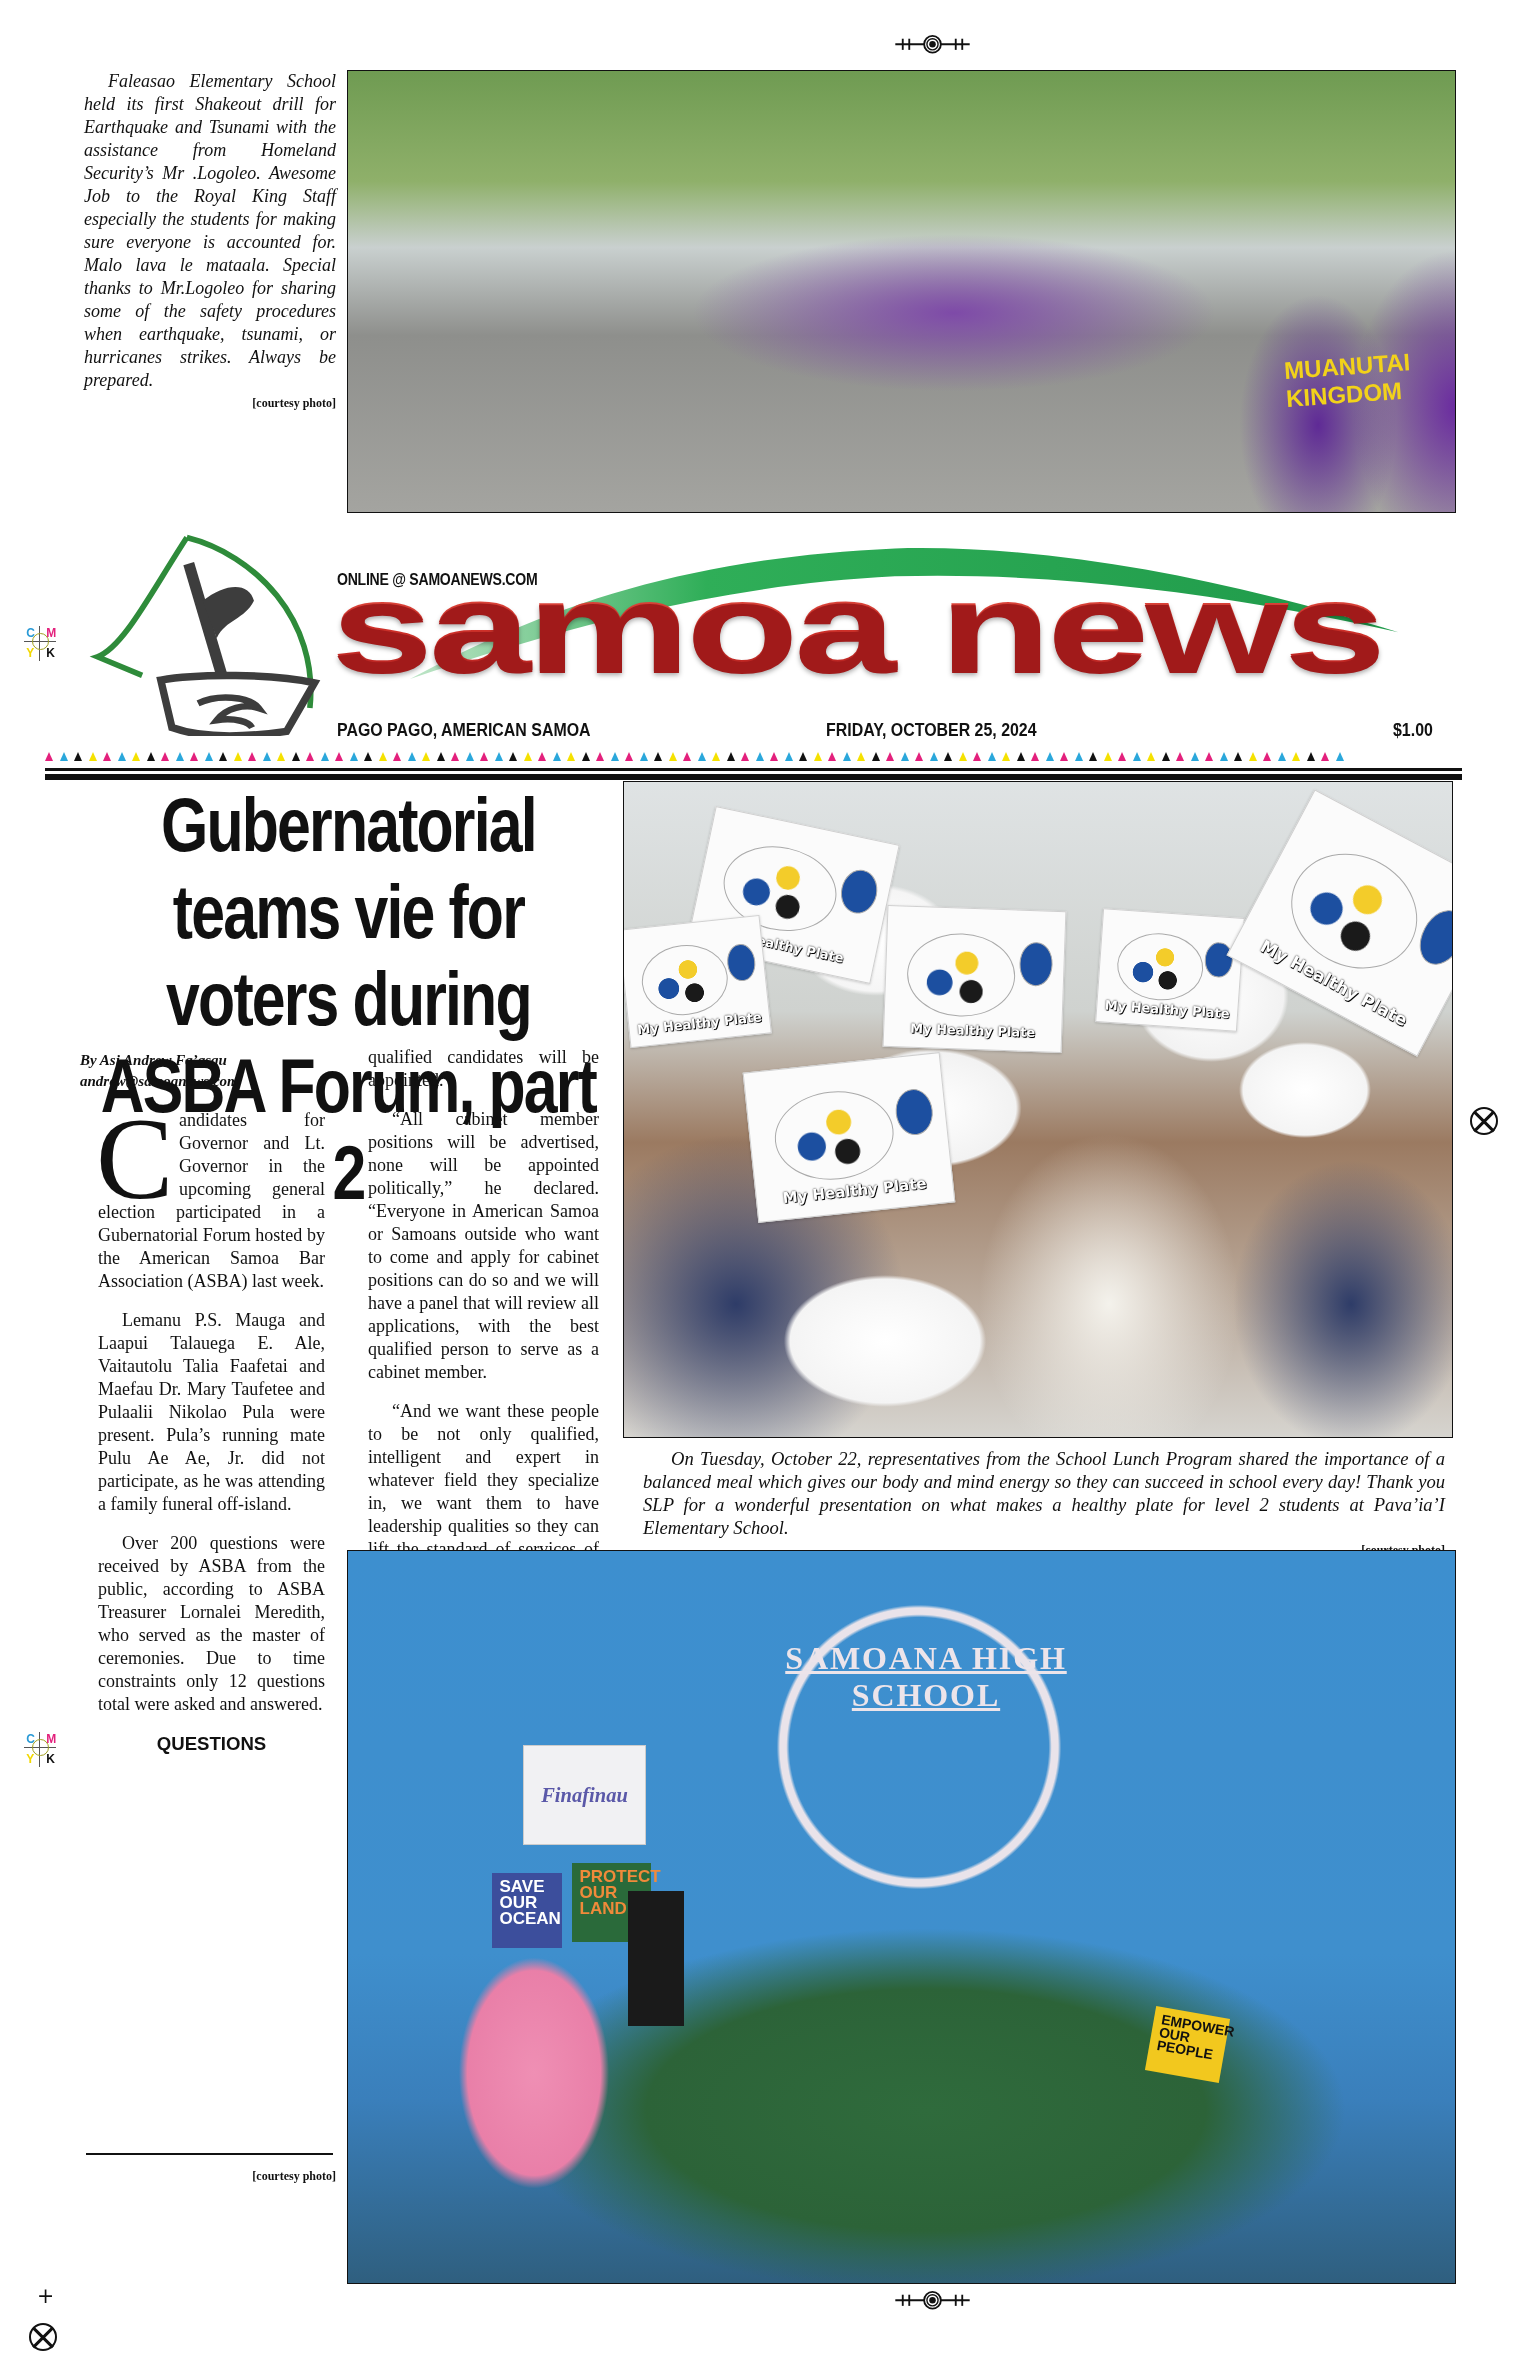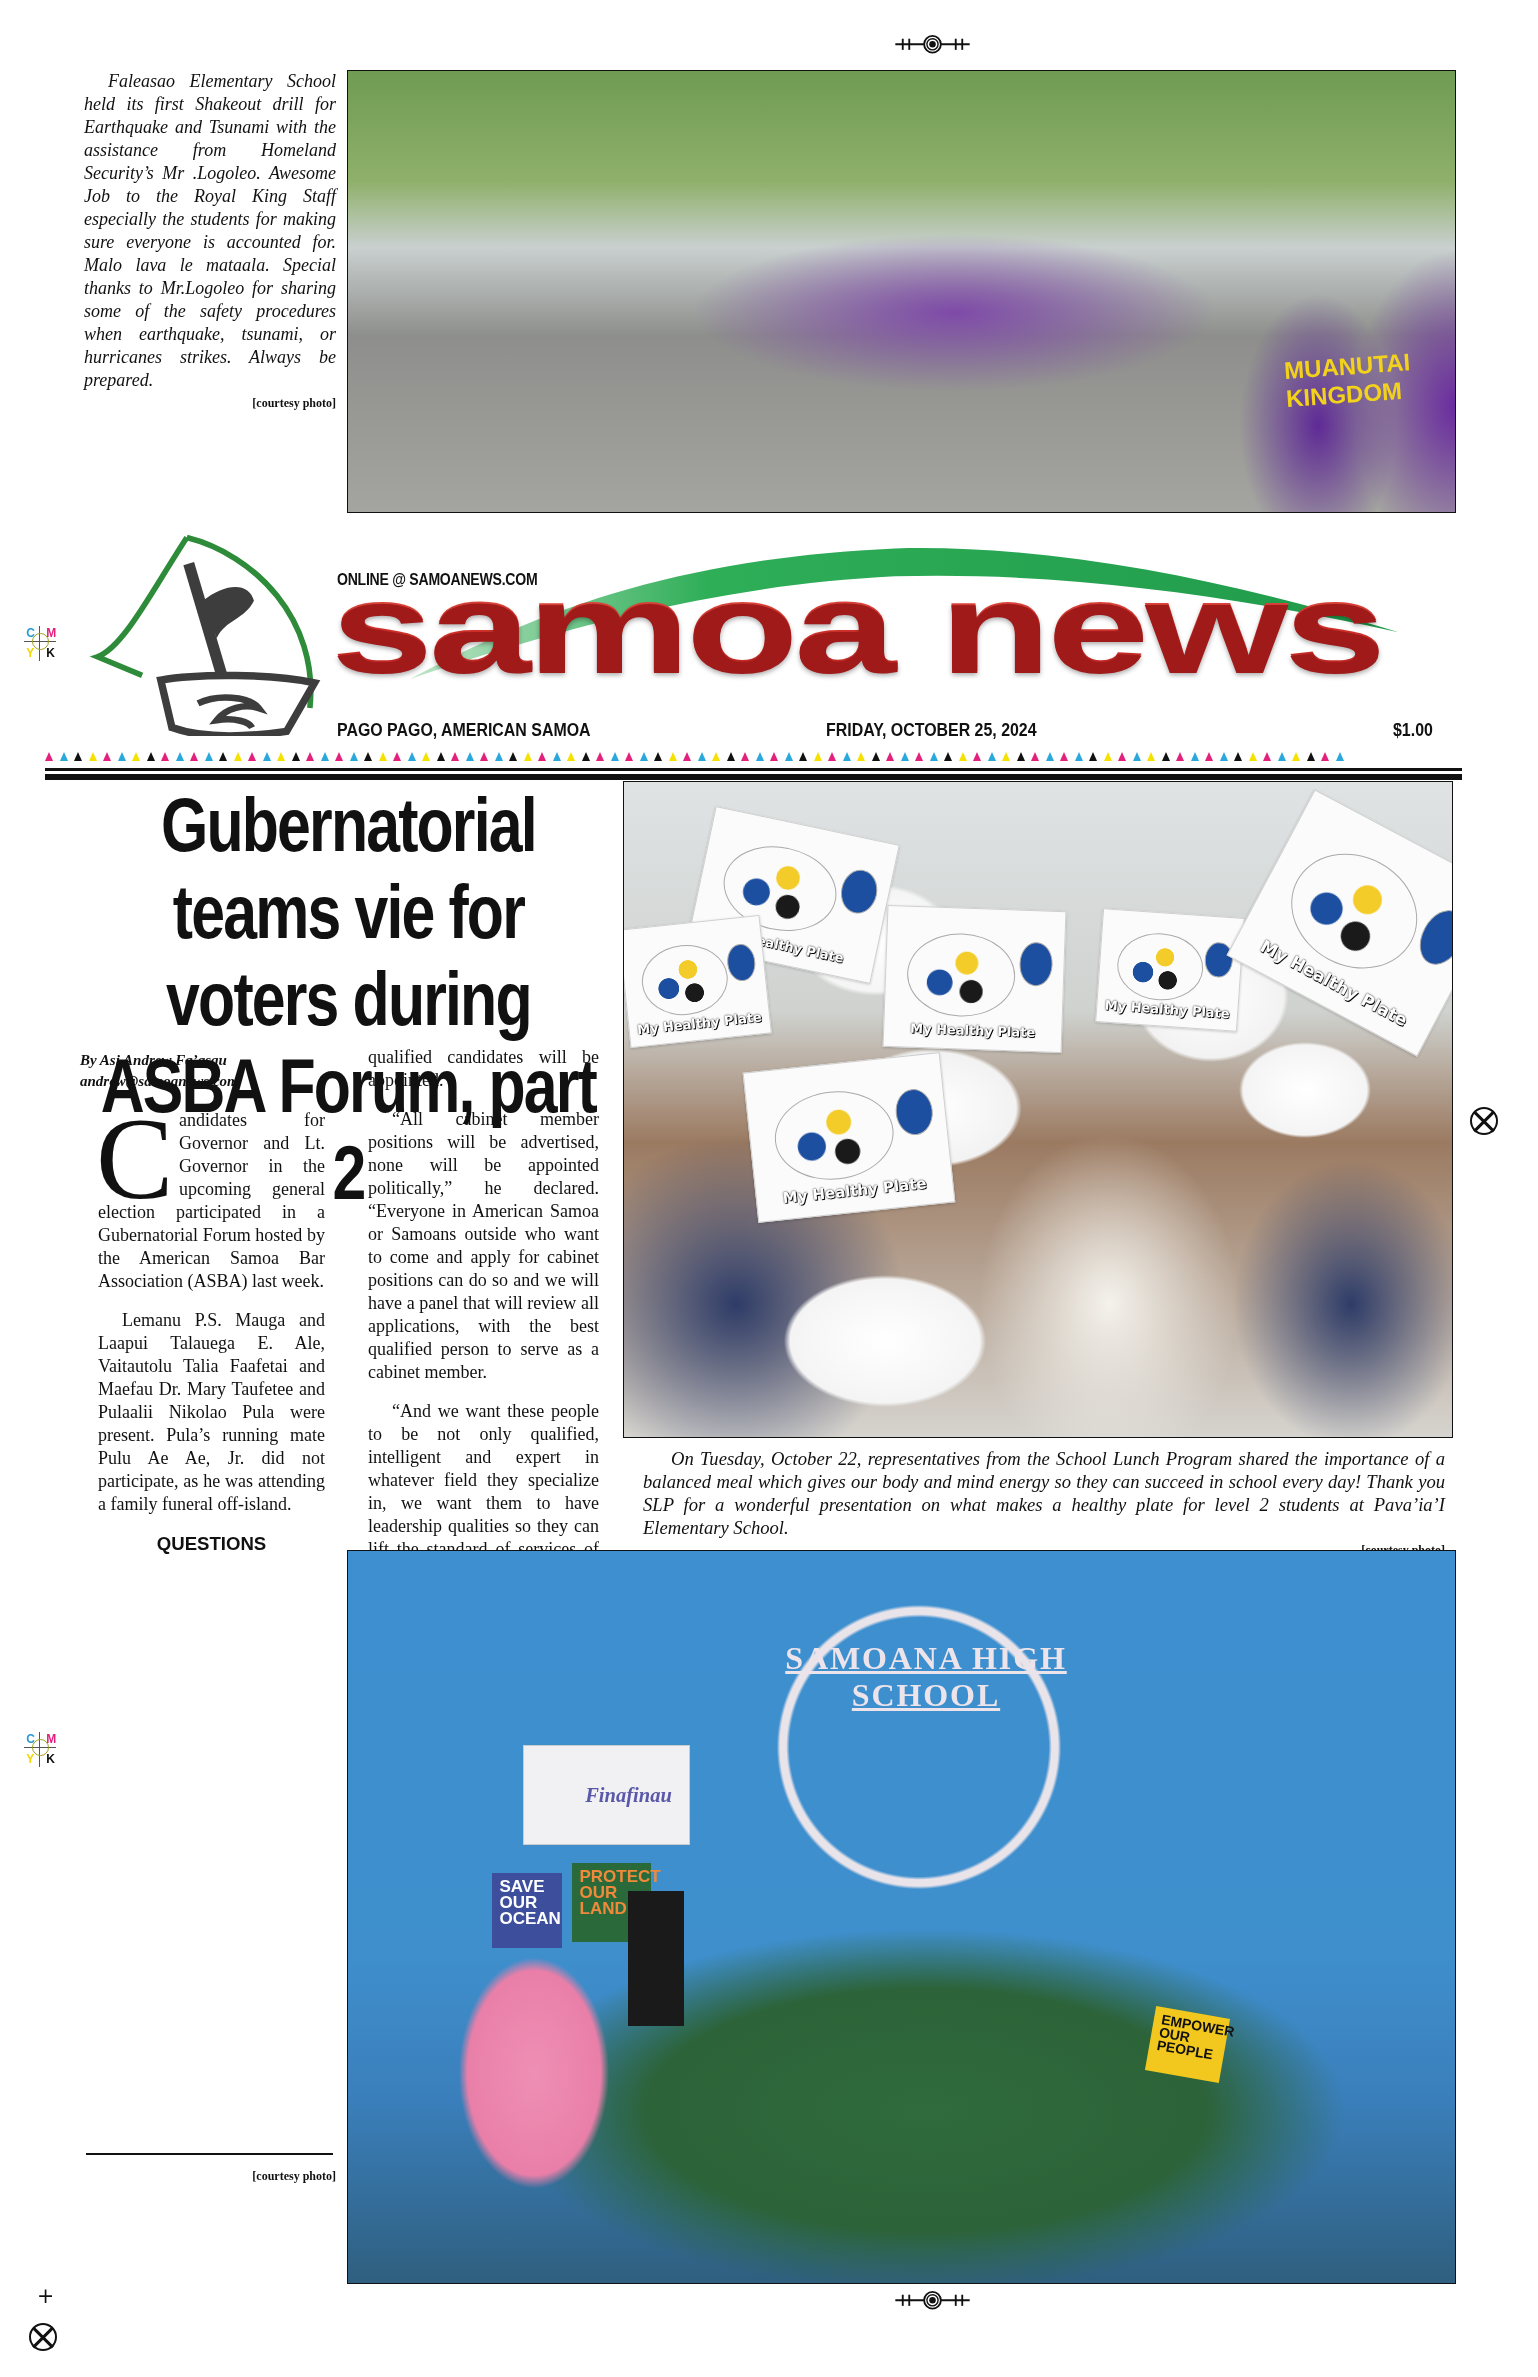--- a/index.html
+++ b/index.html
@@ -280,20 +280,21 @@
 
 <div class="abs headline">Gubernatorial teams vie for voters during ASBA Forum, part 2</div>
 <div class="abs byline">
   <div>By Asi Andrew Fa’asau</div>
   <div>andrew@samoanews.com</div>
 </div>
 
 <div class="abs col col-left">
   <p class="first"><span class="dropcap">C</span><span>andidates for Governor and Lt. Governor in the upcoming general election participated in a Gubernatorial Forum hosted by the American Samoa Bar Association (ASBA) last week.</span></p>
   <p>Lemanu P.S. Mauga and Laapui Talauega E. Ale, Vaitautolu Talia Faafetai and Maefau Dr. Mary Taufetee and Pulaalii Nikolao Pula were present. Pula’s running mate Pulu Ae Ae, Jr. did not participate, as he was attending a family funeral off-island.</p>
+  <p>Over 200 questions were received by ASBA from the public, according to ASBA Treasurer Lornalei Meredith, who served as the master of ceremonies. Due to time constraints only 12 questions total were asked and answered.</p>
   <p class="subhead">QUESTIONS</p>
 </div>
 
 <div class="abs col col-mid">
   <p class="first">qualified candidates will be appointed.</p>
   <p>“All cabinet member positions will be advertised, none will be appointed politically,” he declared. “Everyone in American Samoa or Samoans outside who want to come and apply for cabinet positions can do so and we will have a panel that will review all applications, with the best qualified person to serve as a cabinet member.</p>
   <p>“And we want these people to be not only qualified, intelligent and expert in whatever field they specialize in, we want them to have leadership qualities so they can lift the standard of services of their respective departments. That way, they can</p>
   <div class="continued">(Continued on page 6)</div>
 </div>
 
@@ -329,21 +330,21 @@
       <div class="label">My Healthy Plate</div>
     </div>
 </div>
 <div class="abs caption-plate">
   <p>On Tuesday, October 22, representatives from the School Lunch Program shared the importance of a balanced meal which gives our body and mind energy so they can succeed in school every day! Thank you SLP for a wonderful presentation on what makes a healthy plate for level 2 students at Pava’ia’I Elementary School.</p>
   <div class="cap-credit">[courtesy photo]</div>
 </div>
 
 <div class="abs photo photo-samoana">
   <div class="emblem-text" style="left:401px; top:89px; width:354px;text-decoration:underline;">SAMOANA HIGH SCHOOL</div>
-  <div class="abs" style="left:175px; top:194px; width:121px; height:98px; background:#f1f1f3; border:0.9px solid #ccc; font-family:'Liberation Serif',serif; font-style:italic; font-weight:bold; color:#5a58a8; font-size:20.5px; text-align:center; line-height:98px;padding-left:44px;">Finafinau</div>
+  <div class="abs" style="left:175px; top:194px; width:121px; height:98px; background:#f1f1f3; border:0.9px solid #ccc; font-family:'Liberation Serif',serif; font-style:italic; font-weight:bold; color:#5a58a8; font-size:20.5px; text-align:center; line-height:98px;">Finafinau</div>
   <div class="sign" style="left:144px; top:322px; width:70px; height:75px; background:#3c4e9c; color:#fff; font-size:17px;">SAVE OUR OCEAN</div>
   <div class="sign" style="left:224px; top:312px; width:79px; height:79px; background:#2a6a3a; color:#f08a3a; font-size:17px;">PROTECT OUR LAND</div>
   <div class="podium" style="left:280px; top:340px; width:56px; height:135px;"></div>
   <div class="sign" style="left:802px; top:461px; width:75px; height:65px; background:#f2c81e; color:#111; font-size:14px; transform:rotate(10deg);">EMPOWER OUR PEOPLE</div>
 </div>
 
 <div class="abs rule-short"></div>
 <div class="abs caption-bottom cap-italic">
   <div class="cap-credit">[courtesy photo]</div>
 </div>

